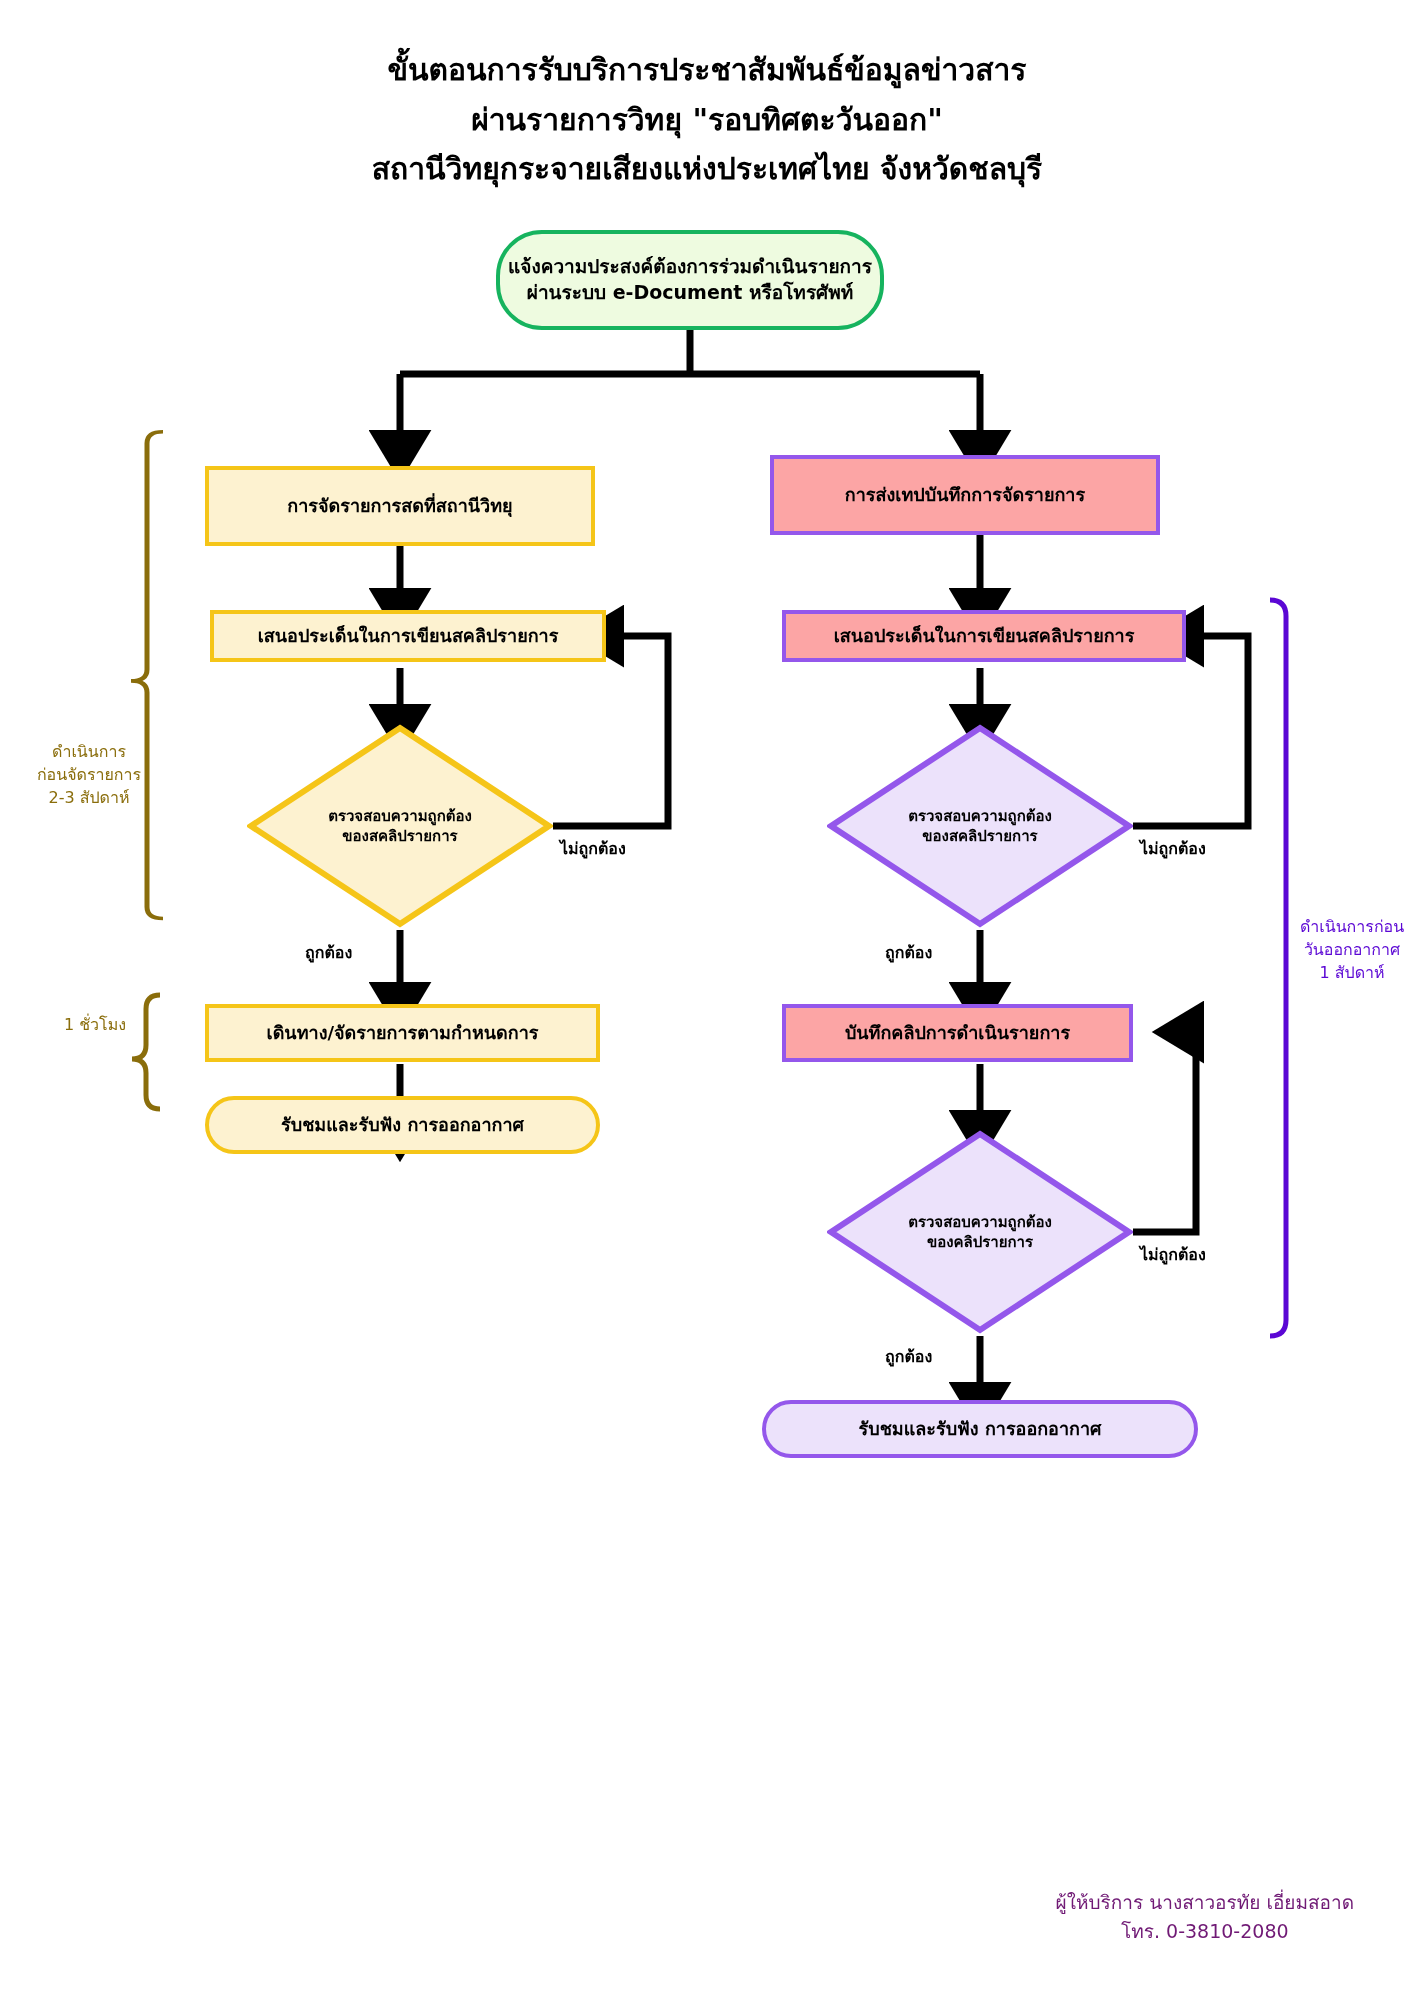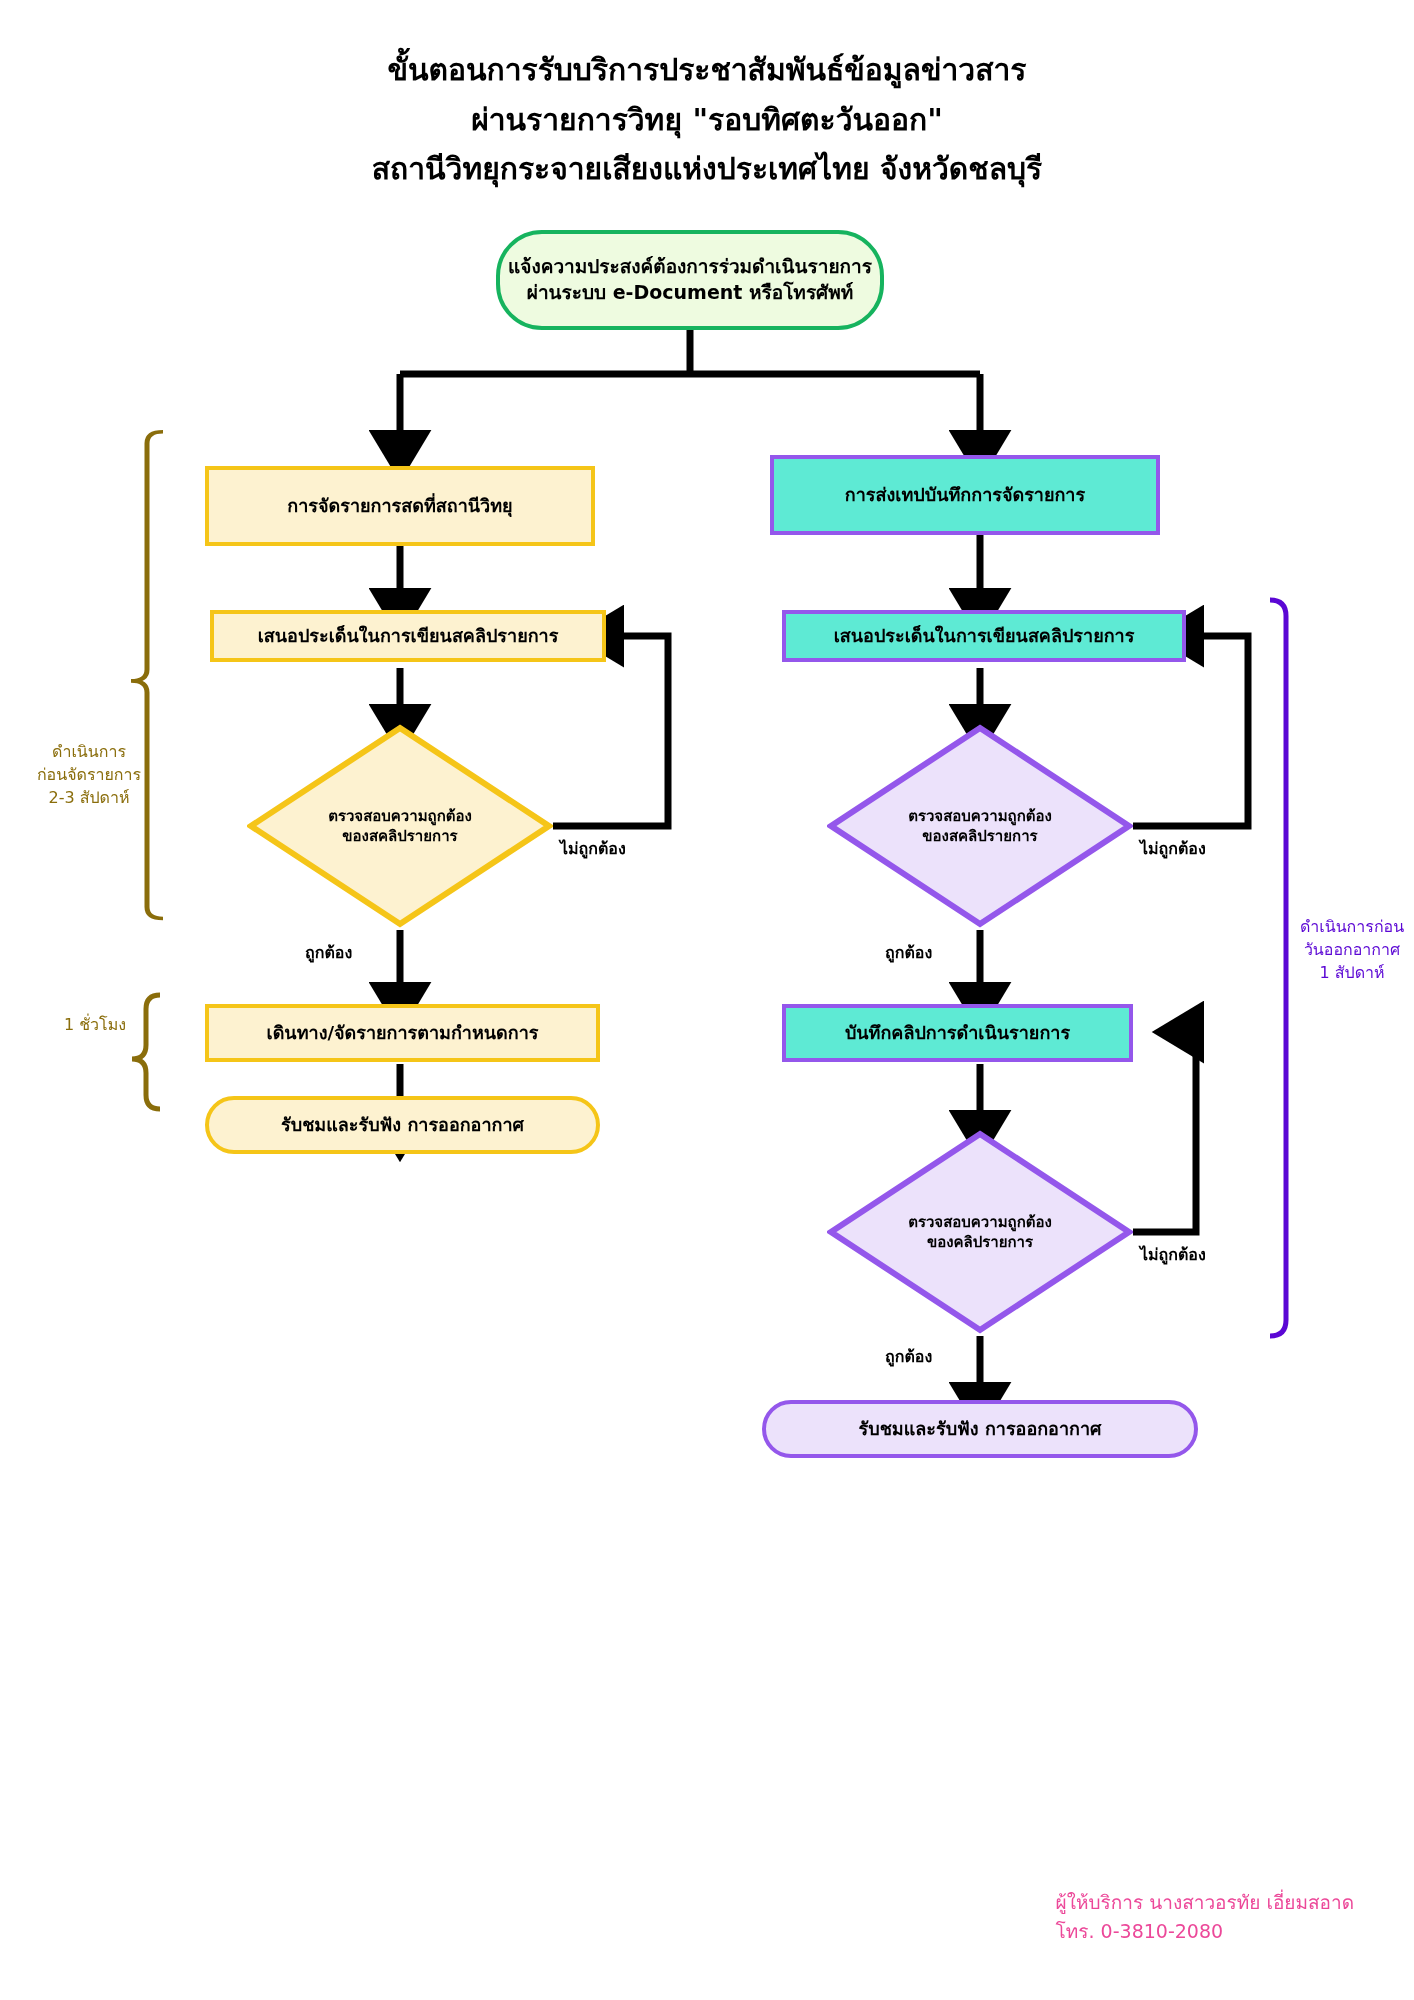--- a/index.html
+++ b/index.html
@@ -66,21 +66,21 @@
     font-size: 18px;
   }
   .term-yellow {
     background: #fdf2d0;
     border: 4px solid #f5c518;
     border-radius: 30px;
     font-size: 18px;
   }
   
   .box-purple {
-    background: #5eead4;
+    background: #fca5a5;
     border: 4px solid #9457eb;
     font-size: 18px;
   }
   .term-purple {
     background: #ece2fb;
     border: 4px solid #9457eb;
     border-radius: 30px;
     font-size: 18px;
   }
   
@@ -122,24 +122,24 @@
     white-space: nowrap;
   }
   .anno-gold { color: #8a6d0b; }
   .anno-purple { color: #5b07d4; }
 
   
   .footer {
     position: absolute;
     right: 60px;
     top: 1888px;
-    text-align: left;
+    text-align: center;
     font-size: 19px;
     line-height: 1.5;
-    color: #ec4899;
+    color: #701a75;
   }
   .footer div { white-space: nowrap; }
 </style>
 </head>
 <body>
 
 <div id="canvas">
 
   <div class="title-block">
     <div>ขั้นตอนการรับบริการประชาสัมพันธ์ข้อมูลข่าวสาร</div>

